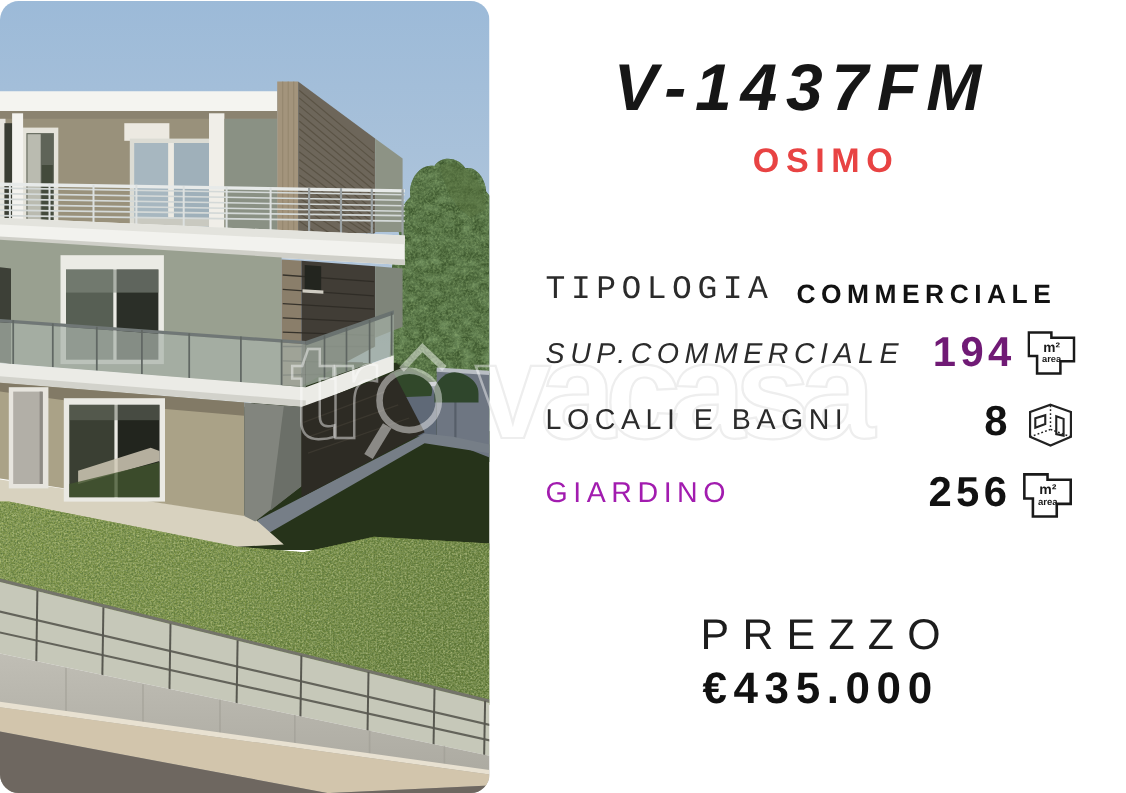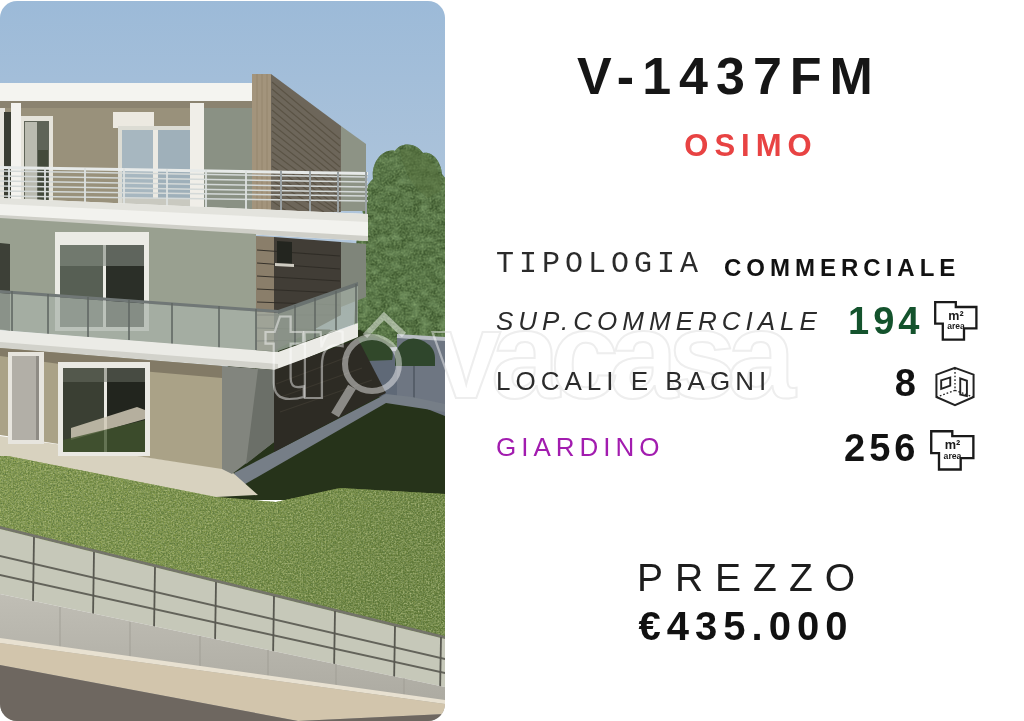--- a/index.html
+++ b/index.html
@@ -328,31 +328,31 @@
     <line x1="352" y1="387" x2="335" y2="415" stroke-width="9"></line>
     <text x="432" y="398" font-family="Liberation Sans, sans-serif" font-weight="bold" font-size="124" letter-spacing="-10" stroke-width="2.2">vacasa</text>
   </g>
 </svg>
 </div>
 
 <svg class="abs" style="left:445px;top:280px;" width="579" height="170" viewBox="445 280 579 170">
   <text x="432" y="398" font-family="Liberation Sans, sans-serif" font-weight="bold" font-size="124" letter-spacing="-10" fill="none" stroke="#eeeeee" stroke-width="2">vacasa</text>
 </svg>
 
-<div class="abs" style="left:449px;top:50px;width:560px;text-align:center;font-size:52px;font-weight:bold;color:#161616;letter-spacing:8px;">V-1437FM</div>
+<div class="abs" style="left:449px;top:50px;width:560px;text-align:center;font-size:60px;font-weight:bold;color:#161616;letter-spacing:8px;font-style:italic;">V-1437FM</div>
 
 <div class="abs" style="left:453px;top:130px;width:596px;text-align:center;font-size:31px;font-weight:bold;color:#e84343;letter-spacing:6px;">OSIMO</div>
 
 <div class="abs" style="left:496px;top:249px;font-size:30px;color:#2b2b2b;letter-spacing:5px;font-family:Liberation Mono, monospace;">TIPOLOGIA</div>
 
 <div class="abs" style="left:724px;top:256px;font-size:24px;font-weight:bold;color:#121212;letter-spacing:5px;">COMMERCIALE</div>
 
 <div class="abs" style="left:496px;top:308px;font-size:26px;color:#2b2b2b;letter-spacing:5px;font-style:italic;">SUP.COMMERCIALE</div>
 
-<div class="abs" style="left:848px;top:302px;width:72px;text-align:right;font-size:38px;font-weight:bold;color:#14532d;letter-spacing:4px;">194</div>
+<div class="abs" style="left:848px;top:302px;width:72px;text-align:right;font-size:38px;font-weight:bold;color:#701a75;letter-spacing:4px;">194</div>
 
 <svg class="abs" style="left:934px;top:301px;" width="44" height="40" viewBox="0 0 44 40">
   <path d="M1.2,1.2 L21.8,1.2 L21.8,6 L42.4,6 L42.4,27.4 L30,27.4 L30,38.6 L8.8,38.6 L8.8,22.6 L1.2,22.6 Z" fill="none" stroke="#1a1a1a" stroke-width="2.3"></path>
   <text x="22" y="19" text-anchor="middle" font-size="12.5" font-weight="bold" fill="#1a1a1a" font-family="Liberation Sans, sans-serif">m²</text>
   <text x="22" y="28" text-anchor="middle" font-size="8.5" font-weight="bold" fill="#1a1a1a" font-family="Liberation Sans, sans-serif">area</text>
 </svg>
 
 <div class="abs" style="left:496px;top:368px;font-size:26px;color:#2b2b2b;letter-spacing:5px;">LOCALI E BAGNI</div>
 
 <div class="abs" style="left:848px;top:364px;width:72px;text-align:right;font-size:38px;font-weight:bold;color:#121212;letter-spacing:4px;">8</div>

